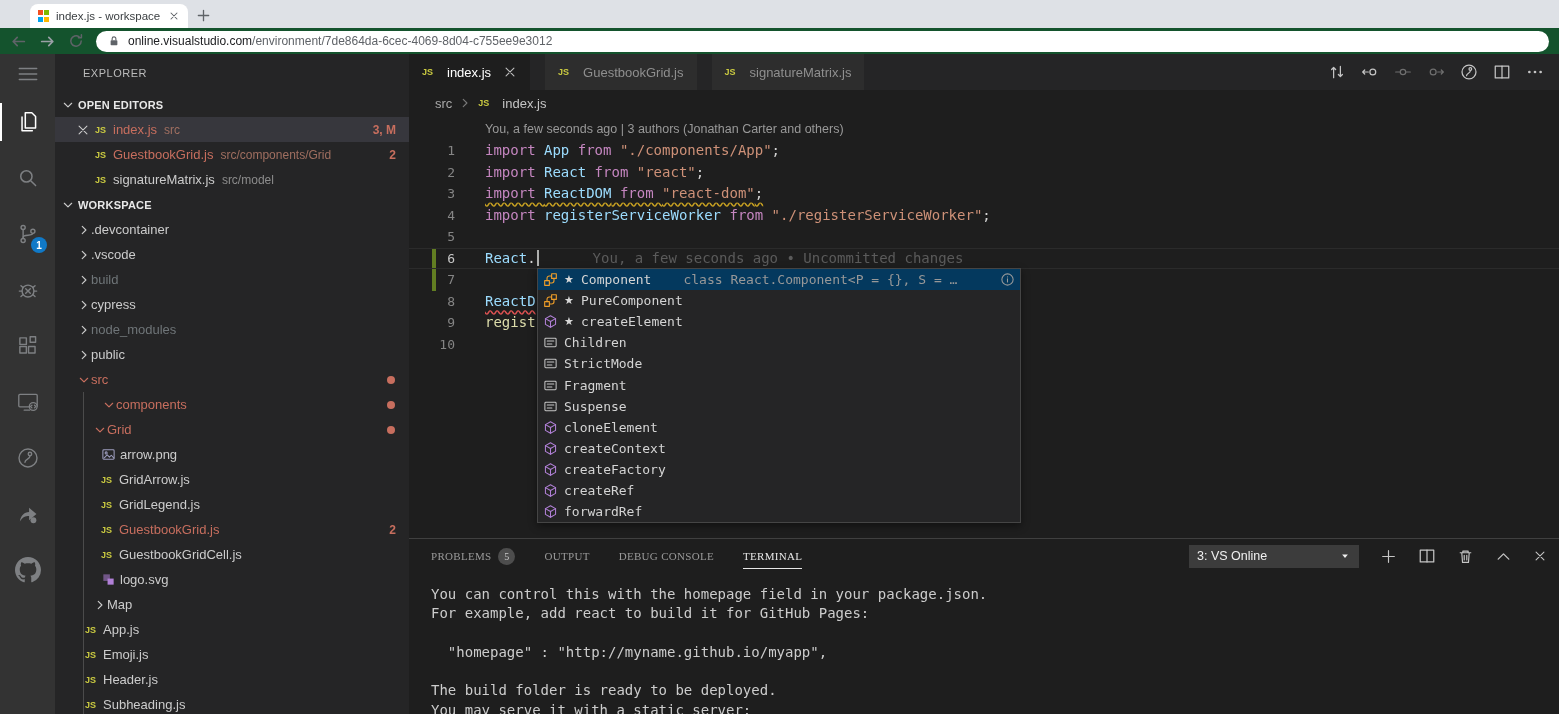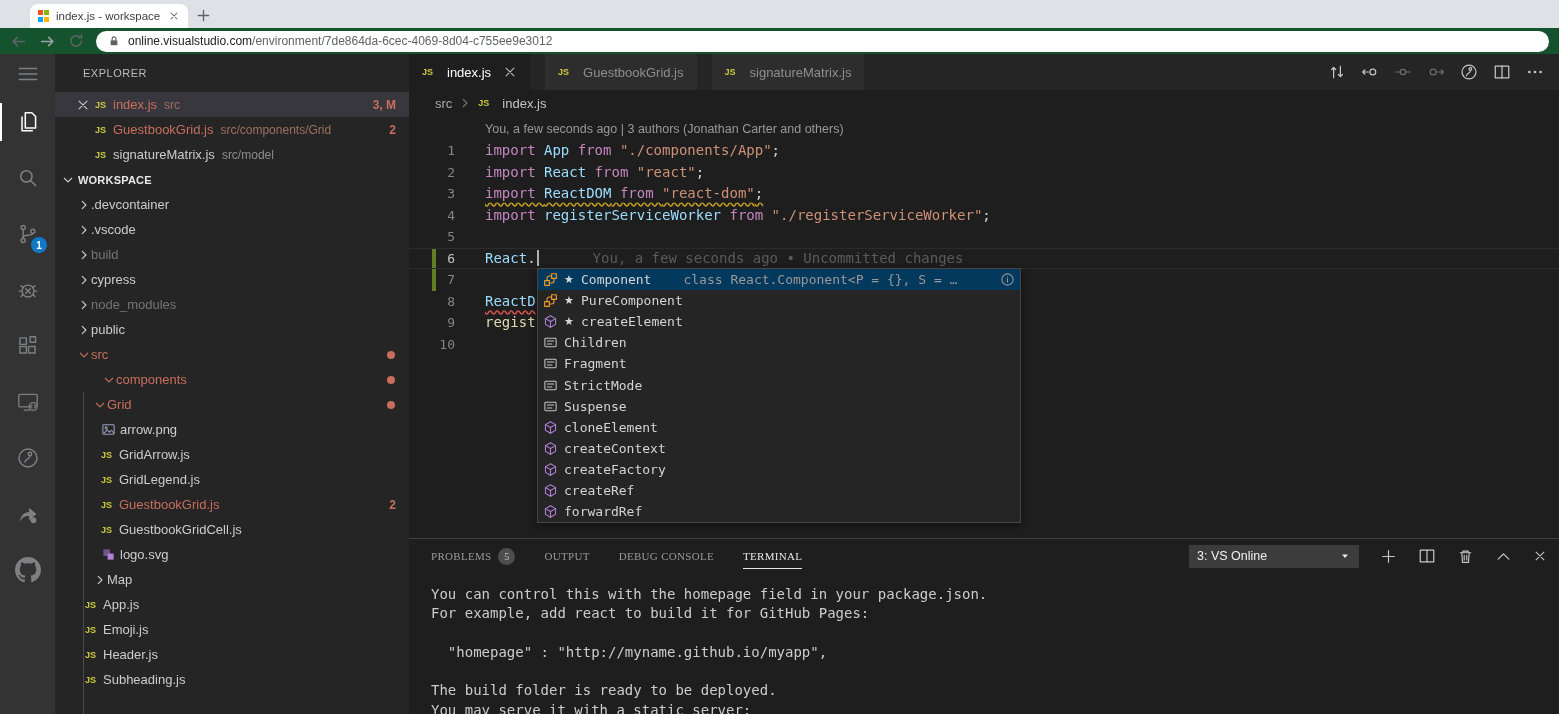--- a/index.html
+++ b/index.html
@@ -238,20 +238,28 @@
         </div>
         <div class="ab-item">
           <svg width="26" height="26" viewBox="0 0 16 16" fill="currentColor">
             <path d="M8 0C3.58 0 0 3.58 0 8c0 3.54 2.29 6.53 5.47 7.59.4.07.55-.17.55-.38 0-.19-.01-.82-.01-1.49-2.01.37-2.53-.49-2.69-.94-.09-.23-.48-.94-.82-1.13-.28-.15-.68-.52-.01-.53.63-.01 1.08.58 1.23.82.72 1.21 1.87.87 2.33.66.07-.52.28-.87.51-1.07-1.78-.2-3.64-.89-3.64-3.95 0-.87.31-1.59.82-2.15-.08-.2-.36-1.02.08-2.12 0 0 .67-.21 2.2.82.64-.18 1.32-.27 2-.27s1.36.09 2 .27c1.53-1.04 2.2-.82 2.2-.82.44 1.1.16 1.92.08 2.12.51.56.82 1.27.82 2.15 0 3.07-1.87 3.75-3.65 3.95.29.25.54.73.54 1.48 0 1.07-.01 1.93-.01 2.2 0 .21.15.46.55.38A8.01 8.01 0 0 0 16 8c0-4.42-3.58-8-8-8z"></path>
           </svg>
         </div>
       </div>
 
     <div class="sidebar">
       <div class="sidebar-title">EXPLORER</div>
+      <div class="sec-header">
+        <span class="chev" id="oe-chev">
+            <svg width="14" height="14" viewBox="0 0 16 16" fill="none" stroke="currentColor" stroke-width="1.3" stroke-linecap="round" stroke-linejoin="round">
+              <path d="M3.8 6l4.2 4.2L12.2 6"></path>
+            </svg>
+          </span>
+        <span>OPEN EDITORS</span>
+      </div>
       <div id="open-editors">
           <div class="oe-row selected">
             <span class="close-slot">
               <svg width="14" height="14" viewBox="0 0 16 16" fill="none" stroke="currentColor" stroke-width="1.2" stroke-linecap="round" stroke-linejoin="round">
                 <path d="M3.5 3.5l9 9M12.5 3.5l-9 9"></path>
               </svg>
             </span>
             <span class="js-ico">JS</span>
             <span class="oe-name err">index.js</span>
             <span class="oe-desc errdesc">src</span>
@@ -559,30 +567,30 @@
               </span>
               <span class="sg-label">Children</span>
             </div>
             <div class="sg-row">
               <span class="sg-icon ic-field">
                 <svg width="15" height="15" viewBox="0 0 16 16" fill="none" stroke="currentColor" stroke-width="1.1" stroke-linecap="round" stroke-linejoin="round">
                   <rect x="2" y="3.5" width="12" height="9" rx="1"></rect>
                   <path d="M4.5 6.5h7M4.5 9.5h5"></path>
                 </svg>
               </span>
-              <span class="sg-label">Fragment</span>
+              <span class="sg-label">StrictMode</span>
             </div>
             <div class="sg-row">
               <span class="sg-icon ic-field">
                 <svg width="15" height="15" viewBox="0 0 16 16" fill="none" stroke="currentColor" stroke-width="1.1" stroke-linecap="round" stroke-linejoin="round">
                   <rect x="2" y="3.5" width="12" height="9" rx="1"></rect>
                   <path d="M4.5 6.5h7M4.5 9.5h5"></path>
                 </svg>
               </span>
-              <span class="sg-label">StrictMode</span>
+              <span class="sg-label">Fragment</span>
             </div>
             <div class="sg-row">
               <span class="sg-icon ic-field">
                 <svg width="15" height="15" viewBox="0 0 16 16" fill="none" stroke="currentColor" stroke-width="1.1" stroke-linecap="round" stroke-linejoin="round">
                   <rect x="2" y="3.5" width="12" height="9" rx="1"></rect>
                   <path d="M4.5 6.5h7M4.5 9.5h5"></path>
                 </svg>
               </span>
               <span class="sg-label">Suspense</span>
             </div>

